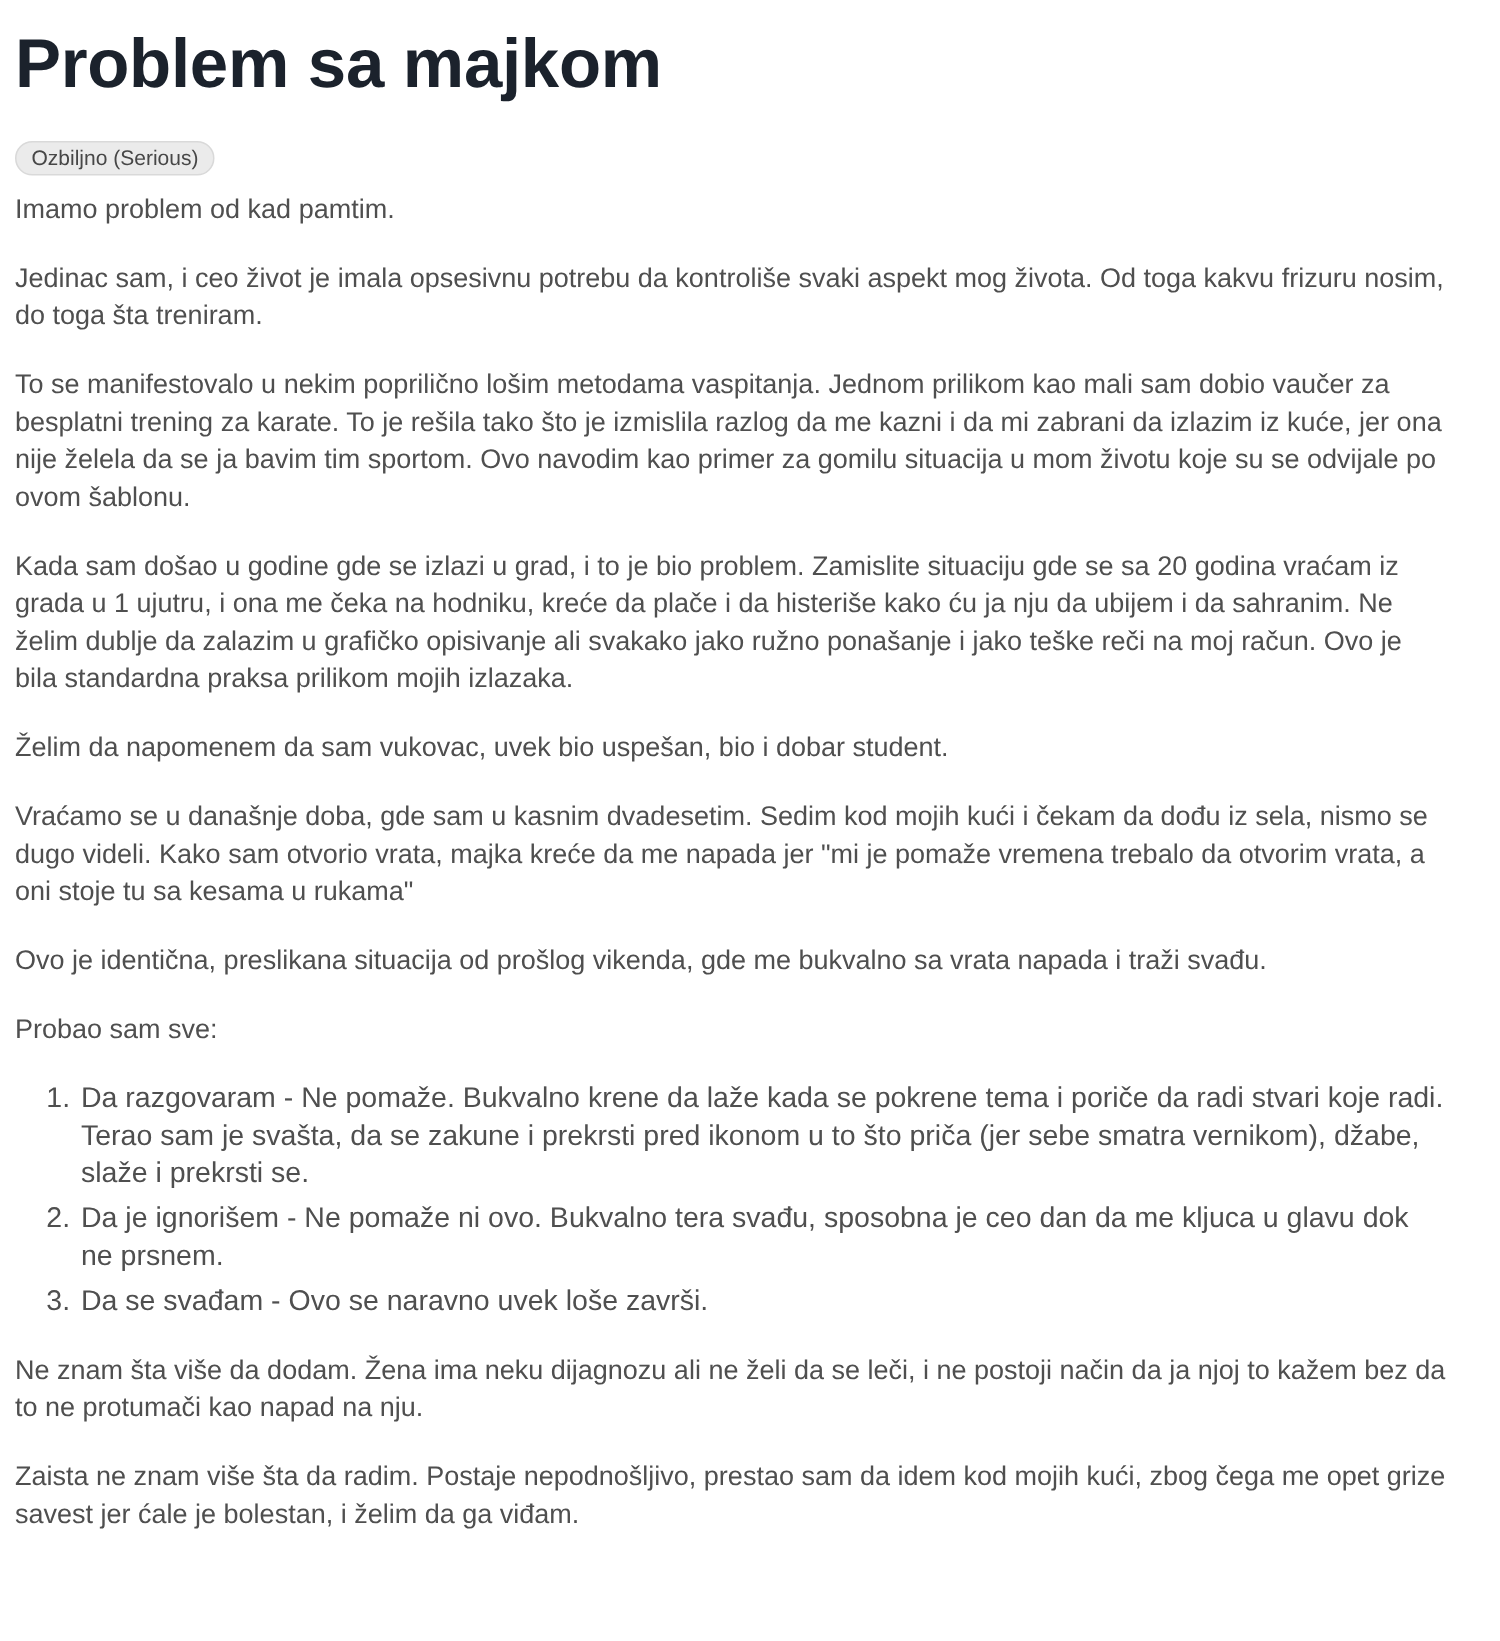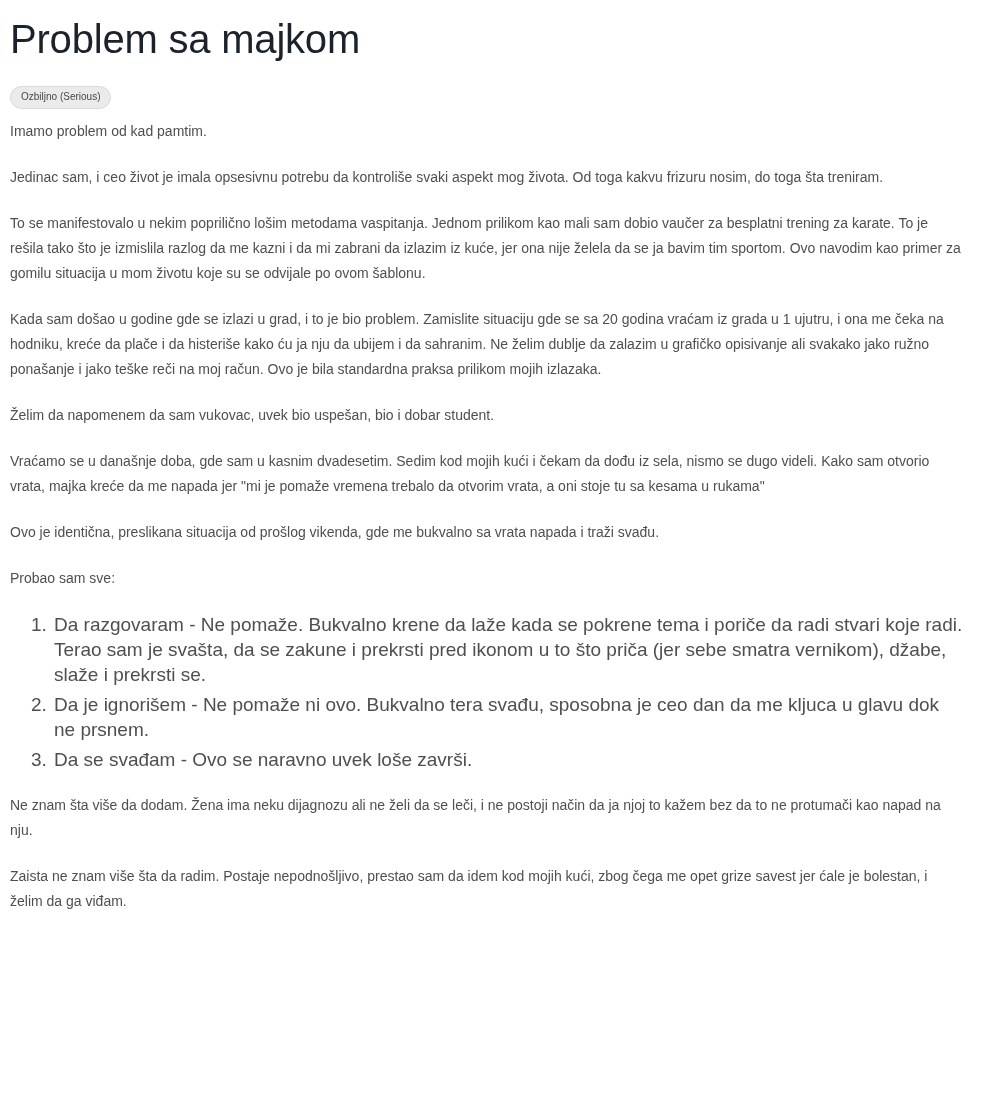--- a/index.html
+++ b/index.html
@@ -18,43 +18,43 @@
     font-family: "Liberation Sans", "DejaVu Sans", sans-serif;
   }
   .page {
     width: 1000px;
     min-height: 1094px;
     background: var(--page-bg);
     padding: 0 36px 10px 10px;
   }
   h1.post-title {
     margin: 14px 0 0 0;
-    font-size: 40px;
+    font-size: 46px;
     line-height: 1.25;
-    font-weight: 400;
+    font-weight: 700;
     color: var(--title-color);
     letter-spacing: -0.2px;
   }
   .flair-row {
     margin: 22px 0 10px 0;
   }
   .flair {
     display: inline-block;
     background: var(--flair-bg);
     border: 1px solid var(--flair-border);
     color: var(--flair-text);
-    font-size: 10px;
+    font-size: 14px;
     line-height: 16px;
     padding: 2px 10px 3px 10px;
     border-radius: 999px;
     cursor: pointer;
   }
   .post-body p {
     margin: 21px 0;
-    font-size: 14px;
+    font-size: 18px;
     line-height: 25px;
     color: var(--body-text);
     max-width: 954px;
   }
   .post-body p.first { margin-top: 8px; }
   .post-body ol {
     margin: 21px 0;
     padding-left: 42px;
     color: var(--body-text);
     font-size: 19px;

